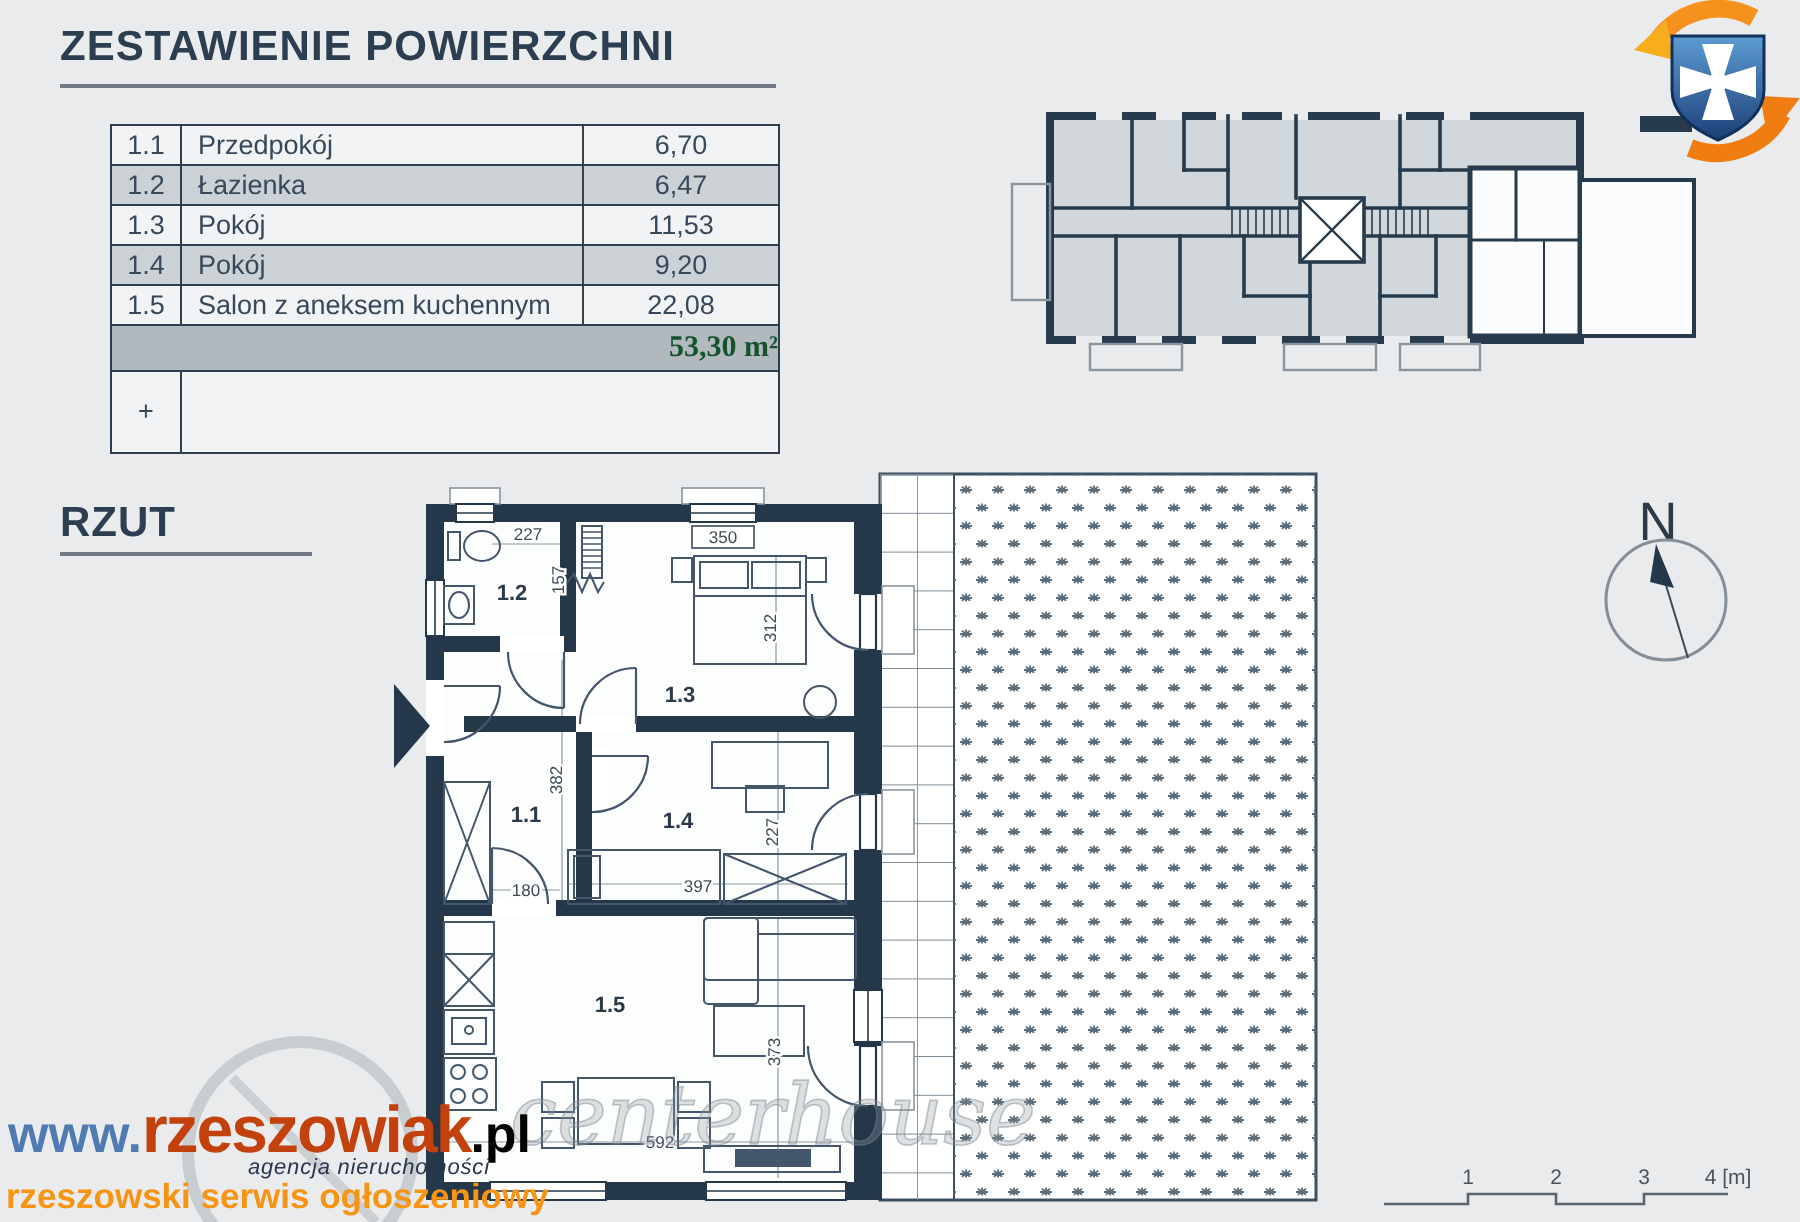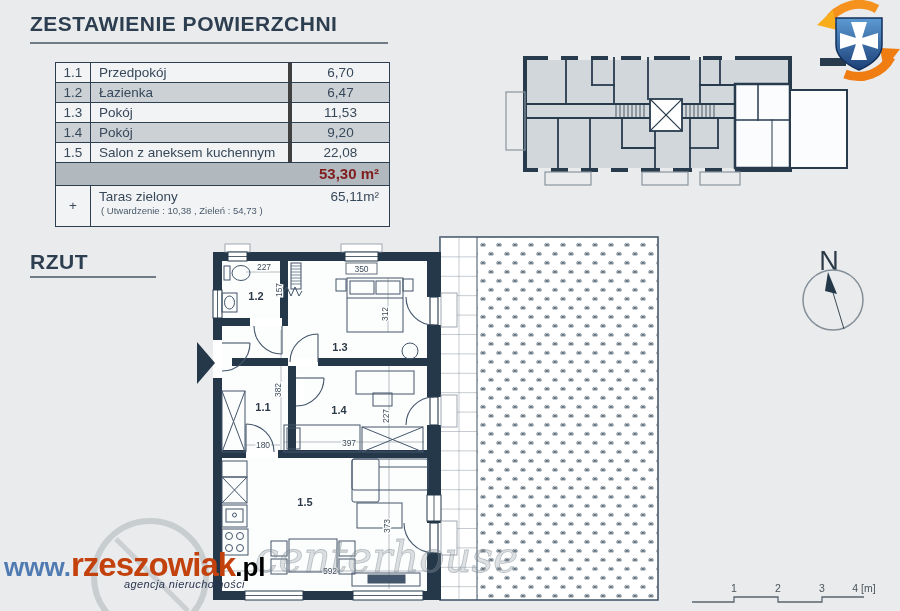--- a/index.html
+++ b/index.html
@@ -17,25 +17,25 @@
   .rule{position:absolute;background:#707b85;height:2px;}
   
   .area-table{
     position:absolute;left:55px;top:62px;width:333px;
     border:1.5px solid #2c3e50;font-size:13.5px;color:#37485a;
     background:#f2f3f4;
   }
   .a-row{display:flex;height:19px;line-height:19px;border-bottom:1px solid #2c3e50;}
   .a-row.alt{background:#cbd1d5;}
   .c1{width:34px;text-align:center;border-right:1px solid #2c3e50;flex:none;}
-  .c2{flex:1;padding-left:8px;border-right:4px solid #404040;white-space:nowrap;overflow:hidden;}
+  .c2{flex:1;padding-left:8px;border-right:1px solid #404040;white-space:nowrap;overflow:hidden;}
   .c3{width:97px;text-align:center;flex:none;}
   .a-total{
     height:22px;line-height:22px;background:#b1b8be;border-bottom:1px solid #2c3e50;
-    text-align:right;padding-right:10px;font-weight:700;font-size:15px;color:#7f1d1d;
+    text-align:right;font-weight:700;font-size:15px;color:#14532d;font-family:Liberation Serif, serif;
   }
   .a-extra{display:flex;height:40px;background:#f2f3f4;}
   .a-extra .c1{border-right:1px solid #2c3e50;line-height:40px;}
   .t-right{flex:1;padding:2px 10px 0 8px;}
   .t-line1{display:flex;justify-content:space-between;line-height:17px;}
   .t-note{font-size:9.5px;color:#4a5a6b;line-height:12px;padding-left:2px;}
   
   svg text{font-family:"Liberation Sans",sans-serif;}
   .dim{font-size:8.5px;fill:#3c4c5a;stroke:#fff;stroke-width:2.5px;paint-order:stroke;text-anchor:middle;}
   .room-label{font-size:11px;font-weight:700;fill:#2b3a48;stroke:#fff;stroke-width:2.5px;paint-order:stroke;text-anchor:middle;}
@@ -389,33 +389,27 @@
     <div class="c3">9,20</div>
   </div>
   <div class="a-row">
     <div class="c1">1.5</div>
     <div class="c2">Salon z aneksem kuchennym</div>
     <div class="c3">22,08</div>
   </div>
   <div class="a-total">53,30 m²</div>
   <div class="a-extra">
     <div class="c1">+</div>
-    <div class="t-right">
-      <div class="t-line1">
-        <span>Taras zielony</span>
-        <span>65,11m²</span>
-      </div>
-      <div class="t-note">( Utwardzenie : 10,38 ,  Zieleń : 54,73 )</div>
-    </div>
   </div>
 </div>
 
 <div class="wm">
   <svg width="170" height="96" style="position:absolute;left:68px;top:515px;">
     <circle cx="82" cy="62" r="56" fill="none" stroke="rgba(160,168,176,0.45)" stroke-width="6"></circle>
     <line x1="48" y1="24" x2="120" y2="96" stroke="rgba(160,168,176,0.4)" stroke-width="5"></line>
   </svg>
   <div class="ghost-text">centerhouse</div>
   <div class="brand-line">
     <span class="brand-www">www.</span><span class="brand-name">rzeszowiak</span><span class="brand-tld">.pl</span>
   </div>
   <div class="brand-sub">agencja nieruchomości</div>
+  <div class="brand-tag">rzeszowski serwis ogłoszeniowy</div>
 </div>
 
 </body></html>

